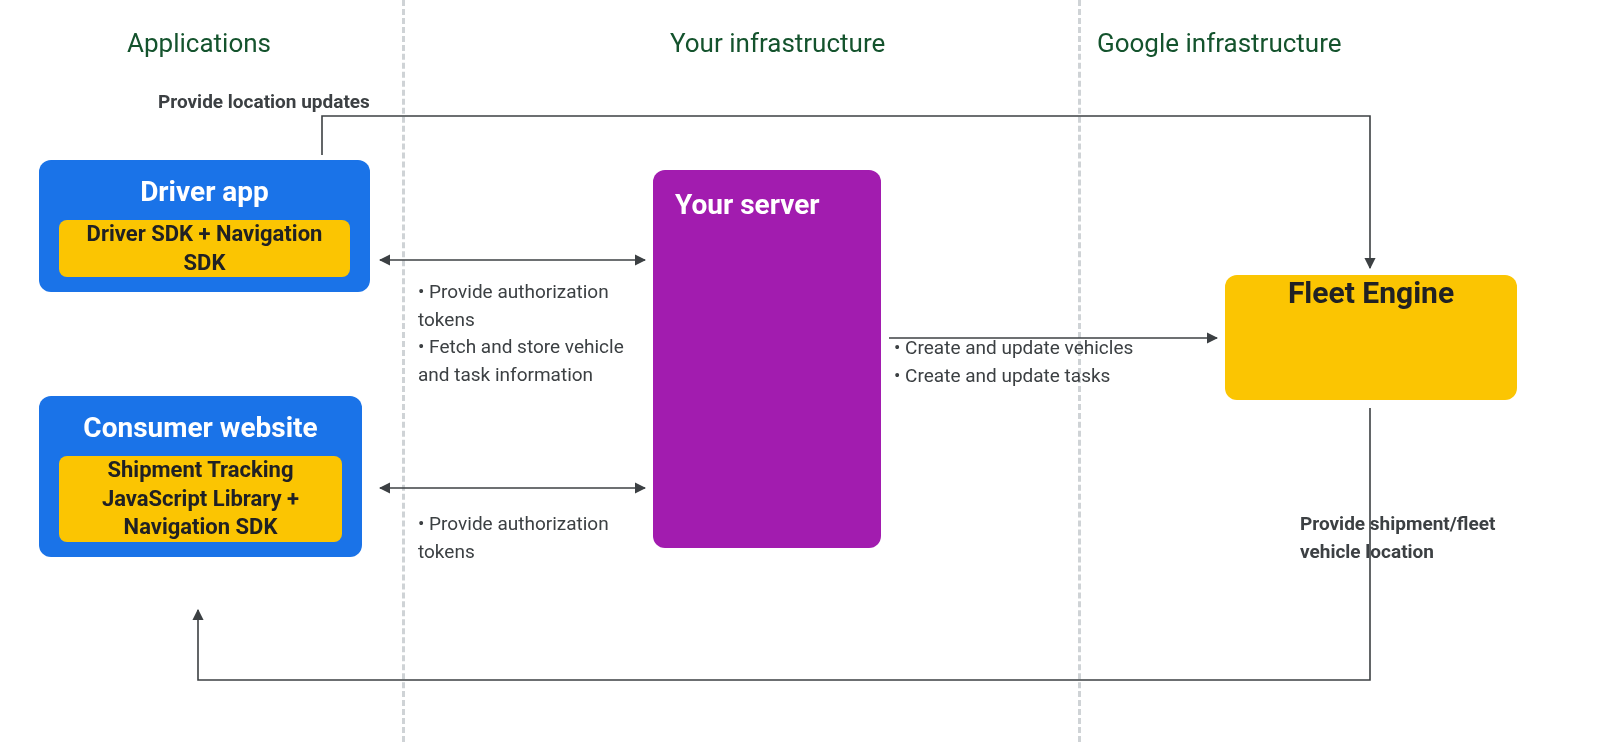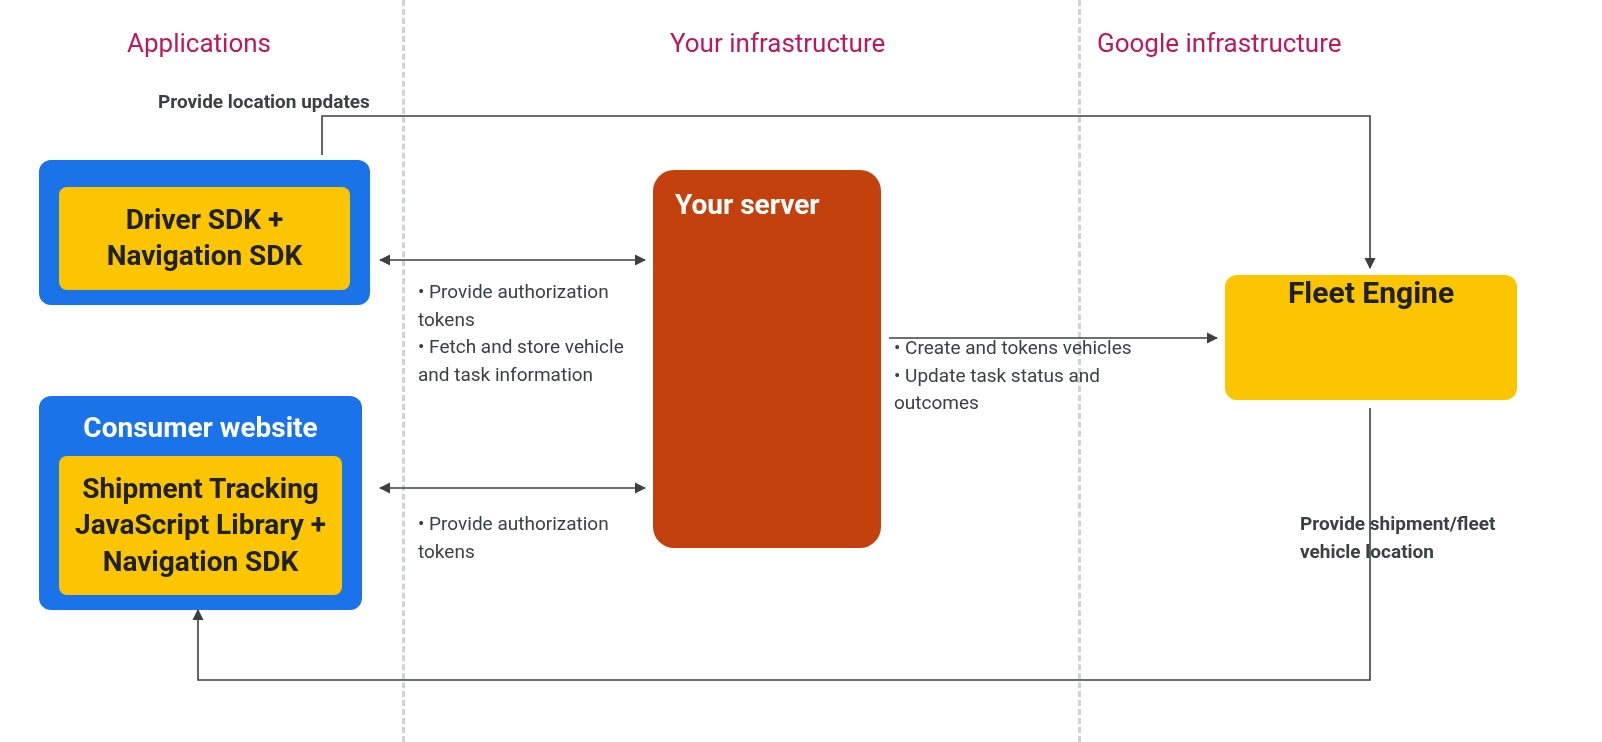--- a/index.html
+++ b/index.html
@@ -1,40 +1,41 @@
 <!DOCTYPE html>
 <html><head>
 <meta charset="utf-8">
 <style>
 *{box-sizing:border-box;margin:0;padding:0}
 body{font-family:-apple-system,BlinkMacSystemFont,"Segoe UI",Roboto,Arial,sans-serif;background:#fff;width:1602px;height:742px;position:relative;color:#3c4043;overflow:hidden}
-.section-label{position:absolute;font-size:26px;color:#be185d;font-weight:400}
+.section-label{position:absolute;font-size:26px;color:#14532d;font-weight:400}
 .divider{position:absolute;width:0;border-left:3px dashed #cfd3d6;top:0;bottom:0}
 .blue-box{position:absolute;background:#1a73e8;border-radius:12px;color:#fff;padding:15px 20px}
 .blue-box .title{font-size:28px;font-weight:700;text-align:center}
-.yellow-chip{background:#fbc502;color:#202124;font-size:28px;font-weight:700;text-align:center;border-radius:8px;padding:15px 10px;margin-top:12px;line-height:1.3}
-.server-box{position:absolute;background:#c2410c;border-radius:21px;color:#fff;padding:18px 22px}
+.yellow-chip{background:#fbc502;color:#202124;font-size:22px;font-weight:700;text-align:center;border-radius:8px;padding:0 10px;margin-top:12px;line-height:1.3}
+.server-box{position:absolute;background:#a21caf;border-radius:12px;color:#fff;padding:18px 22px}
 .server-box .title{font-size:28px;font-weight:700}
 .fleet-box{position:absolute;background:#fbc502;border-radius:12px;color:#202124;display:flex;align-items:flex-start;justify-content:center}
 .fleet-box .title{font-size:30px;font-weight:700}
 .note{position:absolute;font-size:19px;font-weight:400;color:#3c4043;line-height:1.45}
 .note-plain{font-weight:700}
 svg.wires{position:absolute;left:0;top:0;width:1602px;height:742px;pointer-events:none}
 </style>
 </head>
 <body>
 
 <div class="section-label" style="left:127px;top:28px">Applications</div>
 <div class="section-label" style="left:670px;top:28px">Your infrastructure</div>
 <div class="section-label" style="left:1097px;top:28px">Google infrastructure</div>
 
 <div class="divider" style="left:402px"></div>
 <div class="divider" style="left:1078px"></div>
 
 <div class="blue-box" style="left:39px;top:160px;width:331px">
+  <div class="title">Driver app</div>
   <div class="yellow-chip">Driver SDK + Navigation SDK</div>
 </div>
 
 <div class="blue-box" style="left:39px;top:396px;width:323px">
   <div class="title">Consumer website</div>
   <div class="yellow-chip">Shipment Tracking JavaScript Library  + Navigation SDK</div>
 </div>
 
 <div class="server-box" style="left:653px;top:170px;width:228px;height:378px">
   <div class="title">Your server</div>
@@ -49,22 +50,22 @@
 <div class="note" style="left:418px;top:278px;width:230px">
   <div>• Provide authorization tokens</div>
   <div>• Fetch and store vehicle and task information</div>
 </div>
 
 <div class="note" style="left:418px;top:510px;width:230px">
   <div>• Provide authorization tokens</div>
 </div>
 
 <div class="note" style="left:894px;top:334px;width:260px">
-  <div>• Create and tokens vehicles</div>
-  <div>• Update task status and outcomes</div>
+  <div>• Create and update vehicles</div>
+  <div>• Create and update tasks</div>
 </div>
 
 <div class="note note-plain" style="left:1300px;top:510px;width:260px">Provide shipment/fleet vehicle location</div>
 
 <svg class="wires">
   <defs>
     <marker id="arrow" viewBox="0 0 10 10" refX="9" refY="5" markerWidth="7" markerHeight="7" orient="auto-start-reverse">
       <path d="M 0 0 L 10 5 L 0 10 z" fill="#3c4043"></path>
     </marker>
   </defs>

